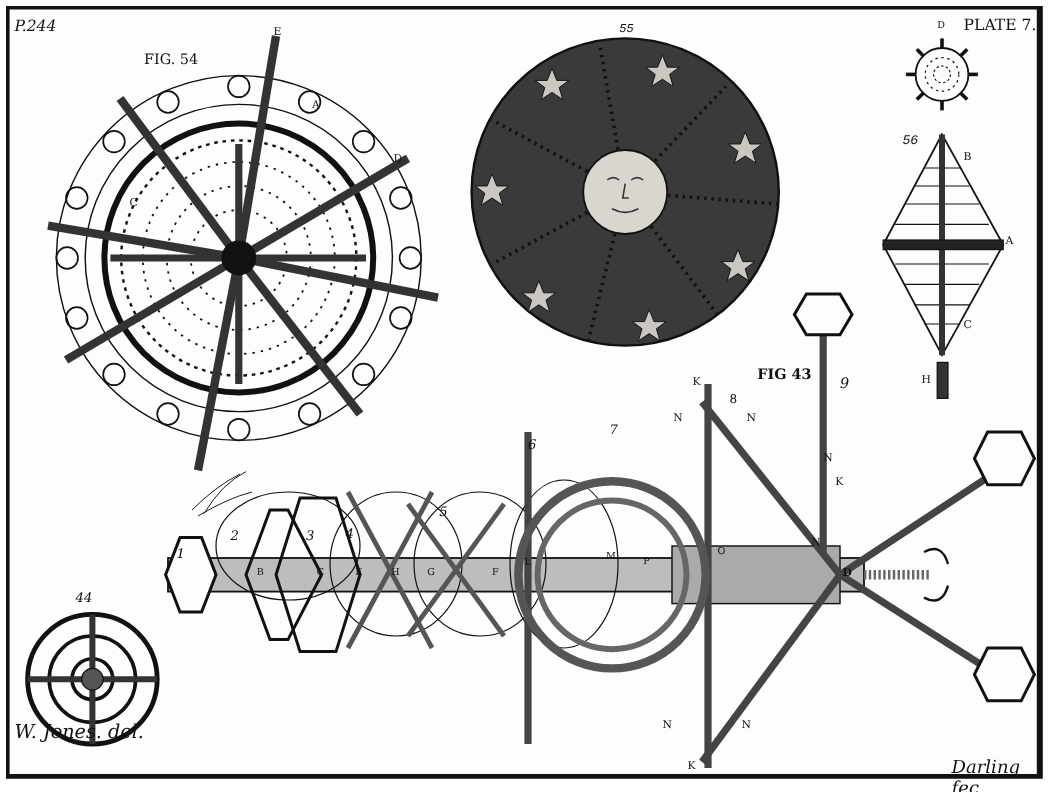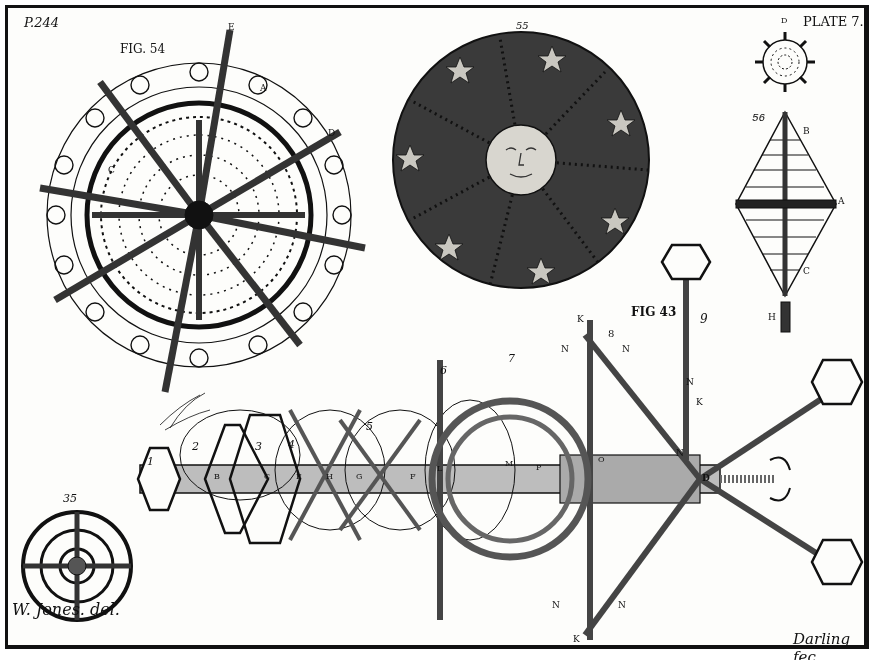--- a/index.html
+++ b/index.html
@@ -164,29 +164,29 @@
     <line x1="720" y1="479" x2="775" y2="479" stroke-width="8" stroke="#666" stroke-dasharray="2 2"></line>
     <path d="M770 460 q15 -8 20 10 M770 498 q15 8 20 -10" stroke-width="2"></path>
     <g stroke-width="0.8">
       <path d="M160 425 q20 -20 40 -30"></path>
         <path d="M165 430 q25 -15 45 -20"></path>
         <path d="M170 428 q15 -25 35 -35"></path>
     </g>
   </g>
 </svg>
 
-<div class="lbl ital" style="left:24px;top:15px;font-size:13px;">P.244</div>
+<div class="lbl ital" style="left:12px;top:15px;font-size:13px;">P.244</div>
 <div class="lbl" style="left:803px;top:14px;font-size:13px;font-variant:small-caps;">PLATE 7.</div>
 <div class="lbl ital" style="left:12px;top:600px;font-size:16px;">W. Jones. del.</div>
 <div class="lbl ital" style="left:793px;top:630px;font-size:15px;">Darling fec.</div>
 
 <div class="lbl" style="left:120px;top:42px;font-size:12px;font-variant:small-caps;">FIG. 54</div>
-<div class="lbl ital" style="left:516px;top:20px;font-size:10px;">55</div>
+<div class="lbl ital" style="left:516px;top:20px;font-size:10px;font-family:Liberation Mono, monospace;">55</div>
 <div class="lbl ital" style="left:752px;top:112px;font-size:11px;font-family:Liberation Mono, monospace;">56</div>
-<div class="lbl ital" style="left:63px;top:492px;font-size:11px;">35</div>
+<div class="lbl ital" style="left:63px;top:492px;font-size:11px;">44</div>
 <div class="lbl" style="left:631px;top:305px;font-size:12px;font-weight:bold;font-variant:small-caps;">FIG 43</div>
 
 <div class="lbl" style="left:108px;top:165px;font-size:9px;">C</div>
 <div class="lbl" style="left:260px;top:83px;font-size:9px;">A</div>
 <div class="lbl" style="left:328px;top:128px;font-size:9px;">D</div>
 <div class="lbl" style="left:228px;top:22px;font-size:9px;">E</div>
 
 <div class="lbl" style="left:781px;top:16px;font-size:8px;">D</div>
 <div class="lbl" style="left:803px;top:126px;font-size:9px;">B</div>
 <div class="lbl" style="left:838px;top:196px;font-size:9px;">A</div>

